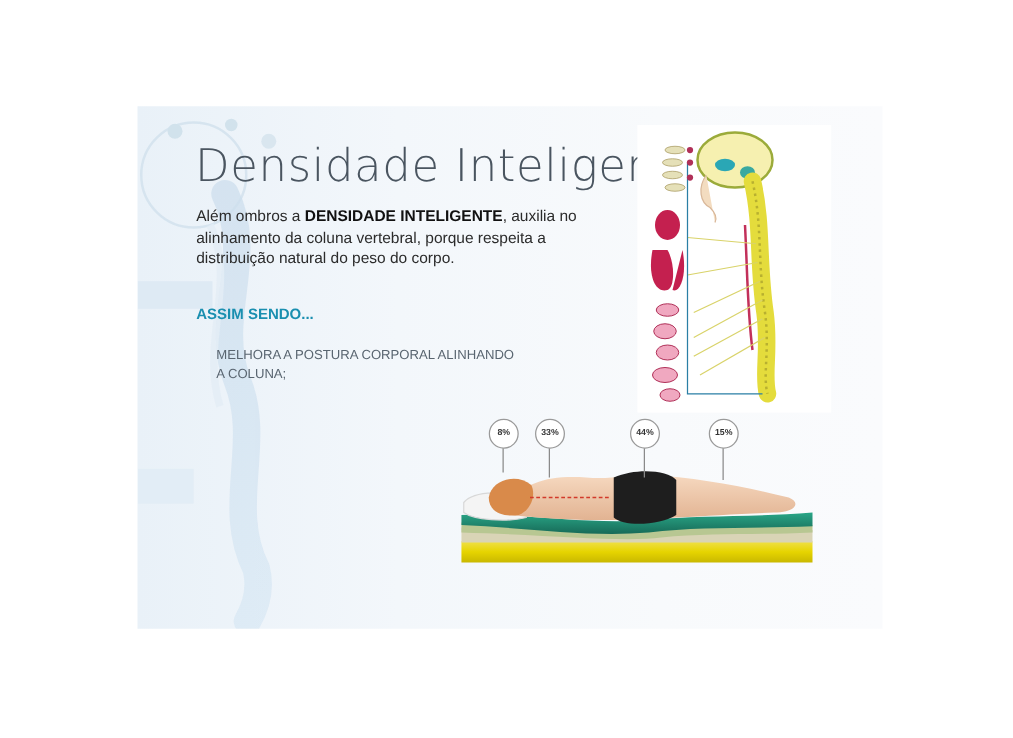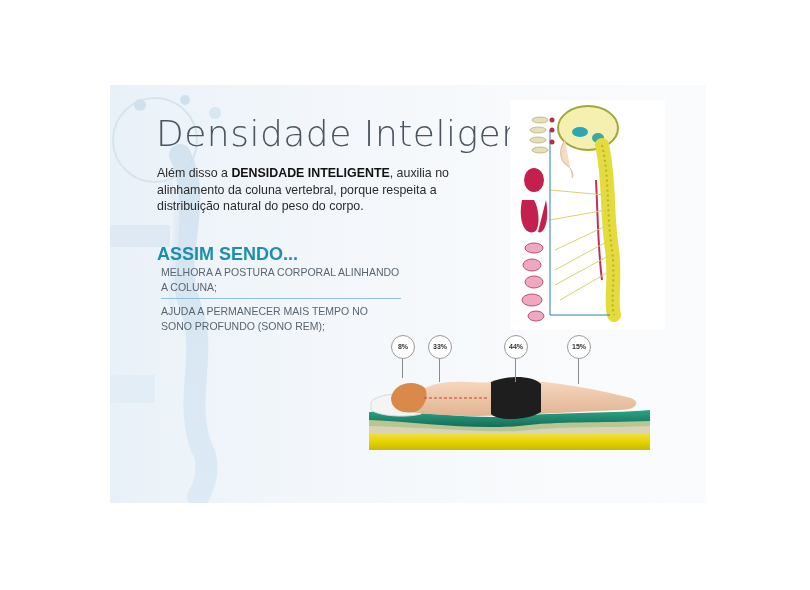--- a/index.html
+++ b/index.html
@@ -5,22 +5,22 @@
   html, body { margin:0; padding:0; }
   body { width:810px; height:590px; background:#ffffff; position:relative; overflow:hidden;
          font-family:"Liberation Sans", sans-serif; }
   .card { position:absolute; left:110px; top:85px; width:596px; height:418px;
           background: linear-gradient(90deg,#e9f1f8 0%,#f3f7fb 35%,#f8fafc 70%,#fafbfd 100%); overflow:hidden; }
   .bg-spine { position:absolute; left:0; top:0; width:180px; height:418px; opacity:0.9; }
   .title { position:absolute; left:46px; top:28px; font-size:36px; font-weight:300; color:#4a5560;
            letter-spacing:0.5px; font-family:"DejaVu Sans", sans-serif; font-weight:200; }
   .intro { position:absolute; left:47px; top:80px; width:330px; font-size:12.4px; line-height:16.5px; color:#2b2b2b; }
   .intro b { font-weight:bold; color:#111; }
-  .section-heading { position:absolute; left:47px; top:159px; font-size:18px; font-weight:bold; color:#1a8fb0; }
-  .benefits { position:absolute; left:47px; top:175px; width:240px; margin:4px; padding:0; list-style:none; }
+  .section-heading { position:absolute; left:47px; top:159px; font-size:12px; font-weight:bold; color:#1a8fb0; }
+  .benefits { position:absolute; left:47px; top:175px; width:240px; margin:16px; padding:0; list-style:none; }
   .benefits li { font-size:10.5px; line-height:15px; color:#596570; padding:1px 0 3px 0; margin-bottom:4px;
                  border-bottom:1px solid #8fc3d3; text-transform:uppercase; }
   .benefits li:last-child { border-bottom:none; }
   .nerve-img { position:absolute; left:510px; top:100px; width:155px; height:230px; background:#ffffff; }
   .pressure { position:absolute; left:369px; top:330px; width:285px; height:125px; }
   .pct { position:absolute; width:22px; height:22px; border:1px solid #9a9a9a; border-radius:50%;
          background:#fff; font-size:7px; font-weight:bold; color:#333; text-align:center; line-height:22px; }
   .stem { position:absolute; width:1px; background:#8a8a8a; }
 </style>
 </head>
@@ -41,28 +41,27 @@
     <circle cx="105" cy="28" r="6" fill="#d6e5ee"></circle>
     <rect x="0" y="140" width="60" height="22" fill="#dde9f3"></rect>
     <rect x="0" y="290" width="45" height="28" fill="#e2edf6"></rect>
     <path d="M70 70 C 95 120, 60 170, 80 220 C 100 270, 70 320, 95 370 C 100 390, 92 405, 88 412" fill="none" stroke="url(#sp)" stroke-width="22" stroke-linecap="round" opacity="0.75"></path>
     <path d="M58 95 C 80 140, 50 190, 66 240" fill="none" stroke="#e2ecf5" stroke-width="6" opacity="0.8"></path>
   </svg>
 
   <div class="title">Densidade Inteligente</div>
 
   <p class="intro" style="margin:0;">
-    <span>Além disso a </span><b>DENSIDADE INTELIGENTE</b><span>, auxilia no alinhamento da coluna vertebral, porque respeita a distribuição natural do peso do corpo.</span>
+    <span>Além ombros a </span><b>DENSIDADE INTELIGENTE</b><span>, auxilia no alinhamento da coluna vertebral, porque respeita a distribuição natural do peso do corpo.</span>
   </p>
 
   <div class="section-heading">ASSIM SENDO...</div>
 
   <ul class="benefits">
     <li>Melhora a postura corporal alinhando a coluna;</li>
-    <li>Ajuda a permanecer mais tempo no sono profundo (sono REM);</li>
   </ul>
 </div>
 
 <svg class="nerve-img" viewBox="0 0 155 230">
   <rect width="155" height="230" fill="#ffffff"></rect>
 
   <ellipse cx="78" cy="28" rx="30" ry="22" fill="#f6f0b0" stroke="#9bab3a" stroke-width="2"></ellipse>
   <ellipse cx="70" cy="32" rx="8" ry="5" fill="#2aa7b5"></ellipse>
   <ellipse cx="88" cy="38" rx="6" ry="5" fill="#3aa9a0"></ellipse>
 

